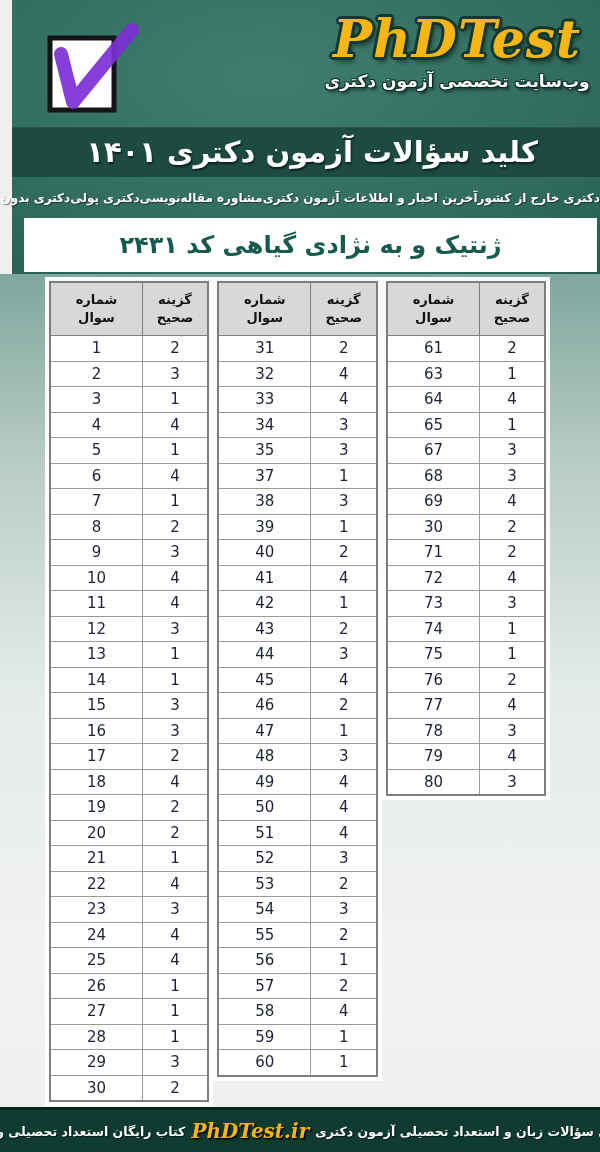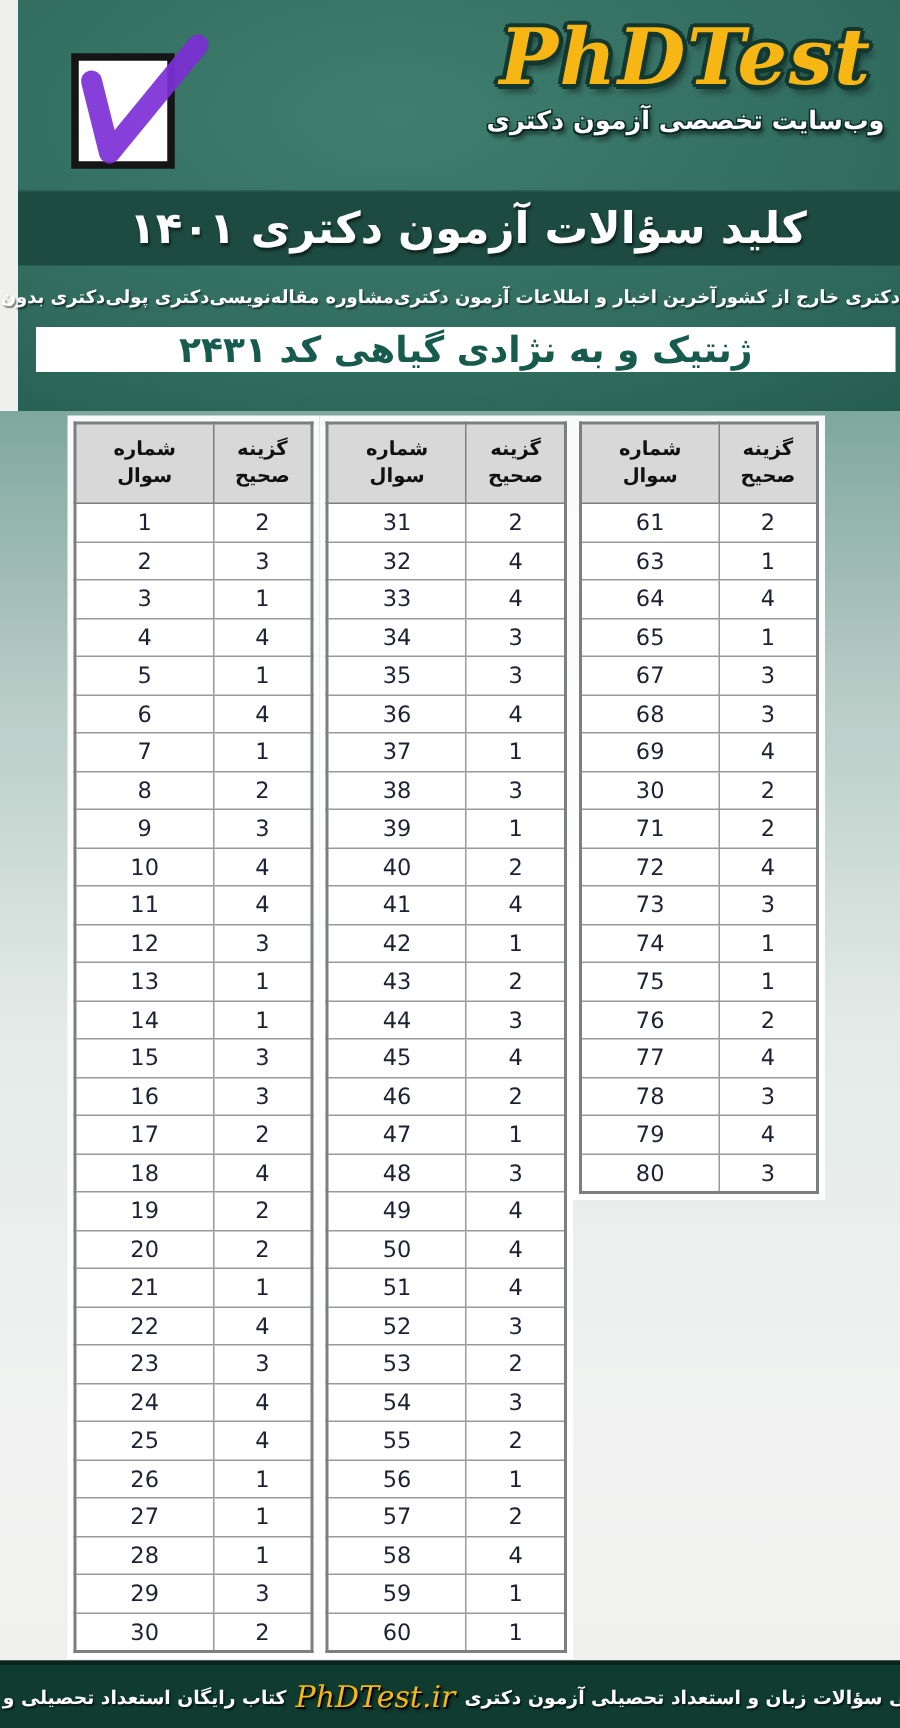--- a/index.html
+++ b/index.html
@@ -37,21 +37,21 @@
   }
   .nav{
     height:41px;display:flex;align-items:center;justify-content:space-between;
     padding:0 12px;direction:rtl;
   }
   .nav-item{
     font-size:12px;font-weight:bold;color:#ffffff;white-space:nowrap;
     text-shadow:1px 1px 1px rgba(0,0,0,.5);cursor:pointer;
   }
   .subject{
-    height:30px;margin:0 15px 0 12px;background:#ffffff;
+    height:54px;margin:0 15px 0 12px;background:#ffffff;
     display:flex;align-items:center;justify-content:center;
   }
   .subject-title{
     font-size:24px;font-weight:bold;color:#175a4e;white-space:nowrap;
   }
   
   .content{
     position:absolute;top:274px;left:0;width:600px;height:1024px;
     background:linear-gradient(180deg,#7ea79d 0%,#b7cbc5 18%,#e3ebe8 40%,#f1f2f1 66%,#eeeeec 100%);
   }
@@ -76,21 +76,21 @@
   .footer{
     position:absolute;top:1107px;left:0;width:600px;height:45px;
     background:#0f3b31;border-top:3px solid #0a241d;box-sizing:border-box;
     display:flex;align-items:center;justify-content:center;gap:6px;direction:rtl;
   }
   .f-text{
     font-size:12.5px;font-weight:bold;color:#ffffff;white-space:nowrap;
     text-shadow:1px 1px 1px rgba(0,0,0,.6);
   }
   .f-site{
-    font-family:"DejaVu Serif",serif;font-style:italic;font-weight:normal;
+    font-family:"DejaVu Serif",serif;font-style:italic;font-weight:bold;
     font-size:20px;color:#f7b614;white-space:nowrap;
     text-shadow:1px 1px 0 #000,2px 2px 2px rgba(0,0,0,.5);
   }
 </style>
 </head>
 <body>
 
 <div class="page">
 
   <div class="top">
@@ -285,24 +285,20 @@
           </tr>
           <tr>
             <td>34</td>
             <td>3</td>
           </tr>
           <tr>
             <td>35</td>
             <td>3</td>
           </tr>
           <tr>
-            <td>36</td>
-            <td>4</td>
-          </tr>
-          <tr>
             <td>37</td>
             <td>1</td>
           </tr>
           <tr>
             <td>38</td>
             <td>3</td>
           </tr>
           <tr>
             <td>39</td>
             <td>1</td>

